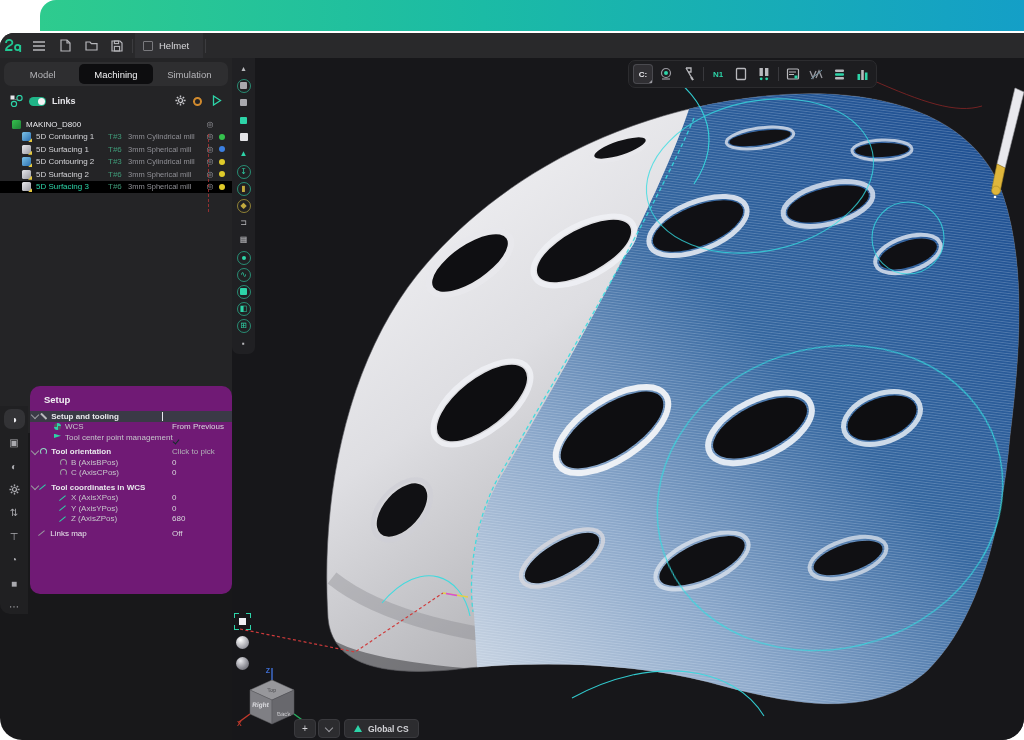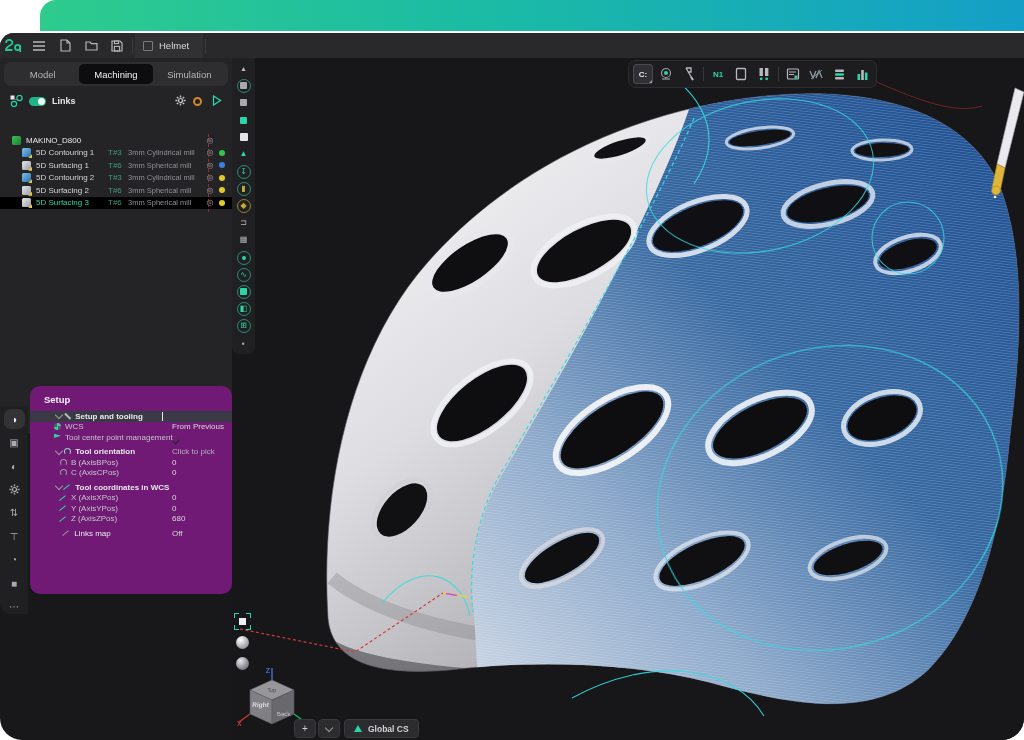--- a/index.html
+++ b/index.html
@@ -33,21 +33,21 @@
   .toggle::after{content:"";position:absolute;right:1px;top:1px;width:7px;height:7px;border-radius:50%;background:#f2f2f4;}
   .links-label{color:#e6e6ea;font-size:9px;font-weight:bold;flex:1;}
   .mini-ico{width:14px;text-align:center;font-size:9px;color:#b9b9bd;}
   .ring-orange{width:9px;height:9px;border:2px solid #d08a2e;border-radius:50%;box-sizing:border-box;} 
 
   .ops-head{left:0;top:56px;width:232px;height:18px;display:flex;align-items:center;padding:0 10px;box-sizing:border-box;gap:6px;}
   .chev{width:5px;height:5px;border-right:1.2px solid #9a9aa0;border-bottom:1.2px solid #9a9aa0;transform:rotate(45deg);margin-top:-2px;}
   .ops-head .t{color:#ececef;font-size:9px;font-weight:bold;flex:1;}
   .ops-head .add{color:#a9a9ae;font-size:8.5px;display:flex;align-items:center;gap:5px;}
 
-  .ops-list{left:0;top:76px;width:232px;}
+  .ops-list{left:0;top:60px;width:232px;}
   .op-row{height:12.5px;display:flex;align-items:center;font-size:8px;color:#d4d4d8;position:relative;}
   .op-row.machine{padding-left:12px;}
   .op-row.child{padding-left:22px;justify-content:center;}
   .op-row.selected{background:#000;}
   .op-row.selected .op-name{color:#2dd4a8;}
   .op-ico{width:9px;height:9px;border-radius:1.5px;margin-right:5px;position:relative;flex:none;}
   .op-ico.mach{background:linear-gradient(135deg,#35c24d,#1f7f37);}
   .op-ico.cont{background:linear-gradient(135deg,#7dc3e8,#2b6fb0);}
   .op-ico.surf{background:linear-gradient(135deg,#e8e8ec,#9a9aa2);}
   .op-ico::after{content:"";position:absolute;right:-1px;bottom:-1px;width:4px;height:4px;background:#e5c93d;clip-path:polygon(0 100%,100% 0,100% 100%);}
@@ -60,21 +60,21 @@
   .op-dot{width:6px;height:6px;border-radius:50%;margin:0 7px 0 2px;flex:none;}
   .red-dash-v{left:208px;top:76px;width:0;height:78px;border-left:1px dashed #b03434;opacity:.8;}
 
   
   .setup-strip{left:0;top:373px;width:28px;height:208px;background:#202022;border-radius:0 0 0 10px;
                display:flex;flex-direction:column;align-items:center;padding-top:6px;box-sizing:border-box;gap:9px;}
   .ss-ico{width:15px;height:15px;display:flex;align-items:center;justify-content:center;color:#a9a9ae;font-size:10px;}
   .ss-ico.sel{background:#333336;border-radius:4px;box-shadow:0 0 0 3px #333336;color:#f0f0f4;}
   .setup-card{left:30px;top:353px;width:202px;height:208px;background:#701a75;border-radius:10px;overflow:hidden;}
   .su-title{margin:8px 0 6px 14px;color:#f0f0f2;font-size:9.5px;font-weight:bold;}
-  .su-row{height:10.5px;display:flex;align-items:center;font-size:8px;color:#c6c6cb;position:relative;padding-left:26px;}
+  .su-row{height:10.5px;display:flex;align-items:center;font-size:8px;color:#c6c6cb;position:relative;padding-left:2px;}
   .su-row.grp{margin-top:4px;color:#e8e8ec;font-weight:bold;}
   .su-row.grp.hl{background:#3a3a46;}
   .su-row.grp.hl::after{content:"";position:absolute;left:132px;top:1px;bottom:1px;width:1px;background:#e8e8ee;}
   .su-lvl1{padding-left:24px;}
   .su-lvl2{padding-left:30px;}
   .su-label{display:flex;align-items:center;gap:4px;}
   .su-val{position:absolute;left:142px;color:#d8d8dc;font-weight:normal;}
   .su-val.gray{color:#b2b2b8;}
   .su-ico{width:7px;height:7px;flex:none;display:inline-block;}
   .su-ico.wrench{background:#b9b9bd;clip-path:polygon(20% 0,50% 30%,100% 80%,80% 100%,30% 50%,0 20%);}

